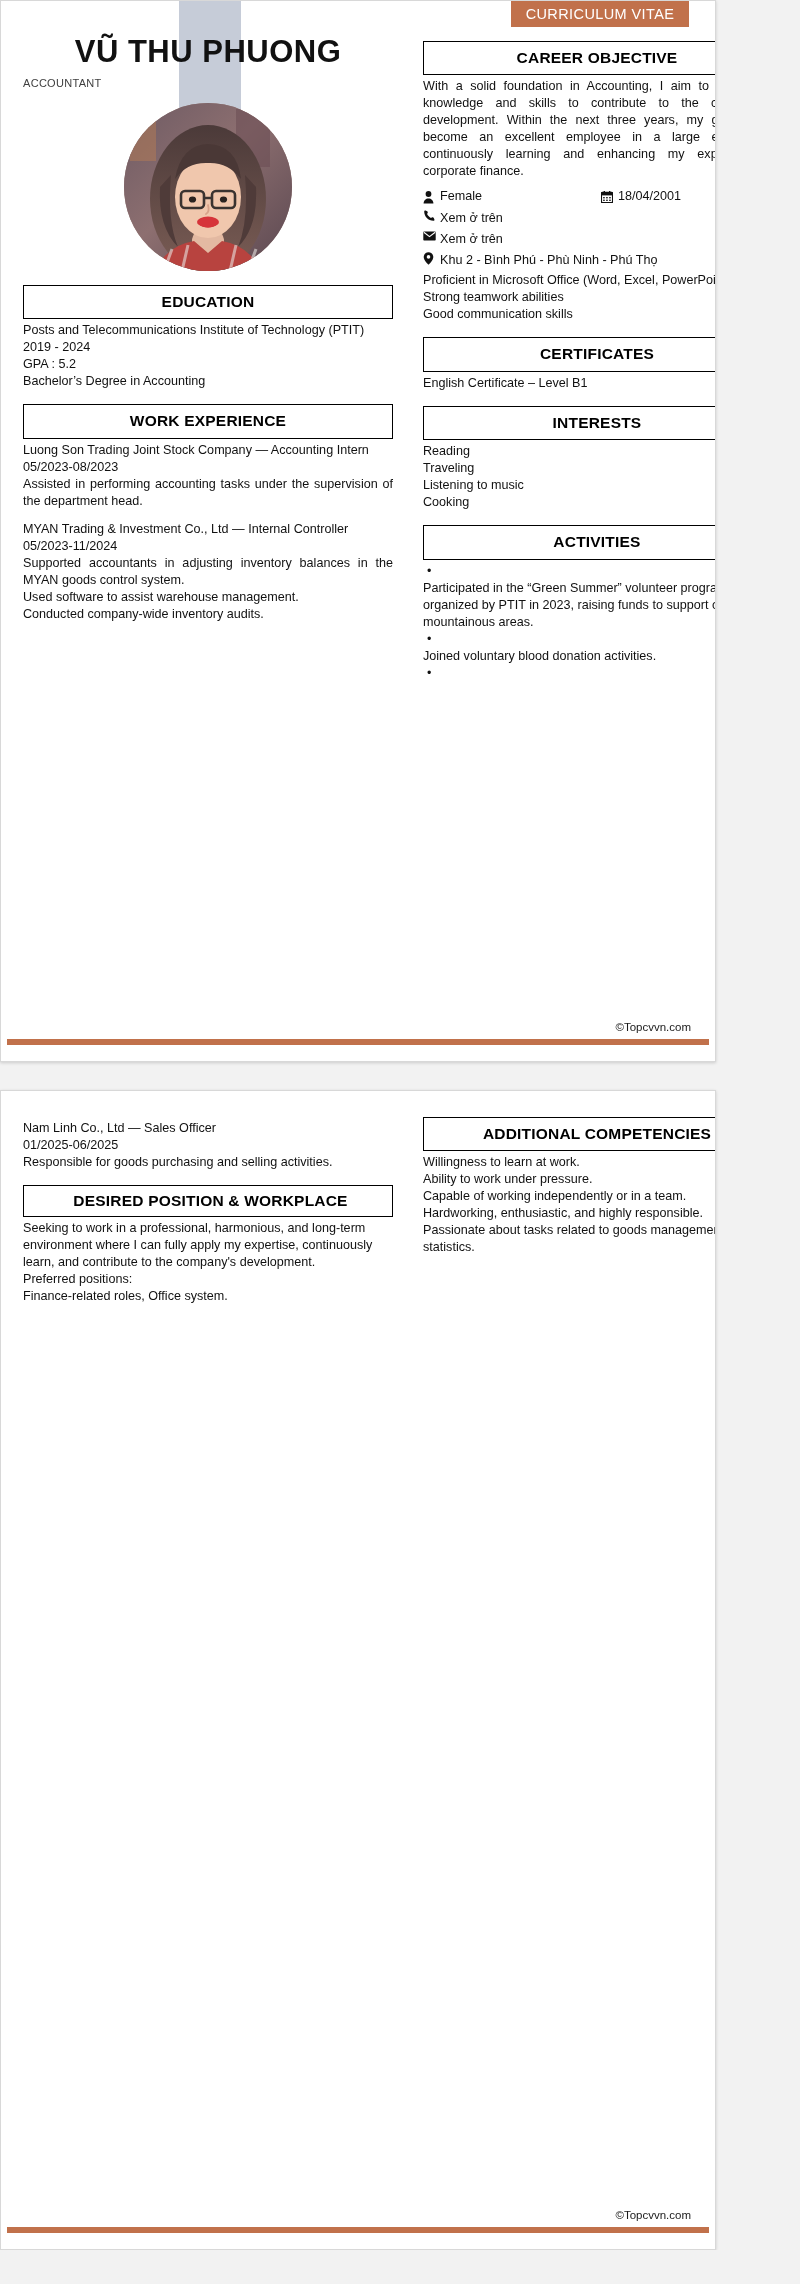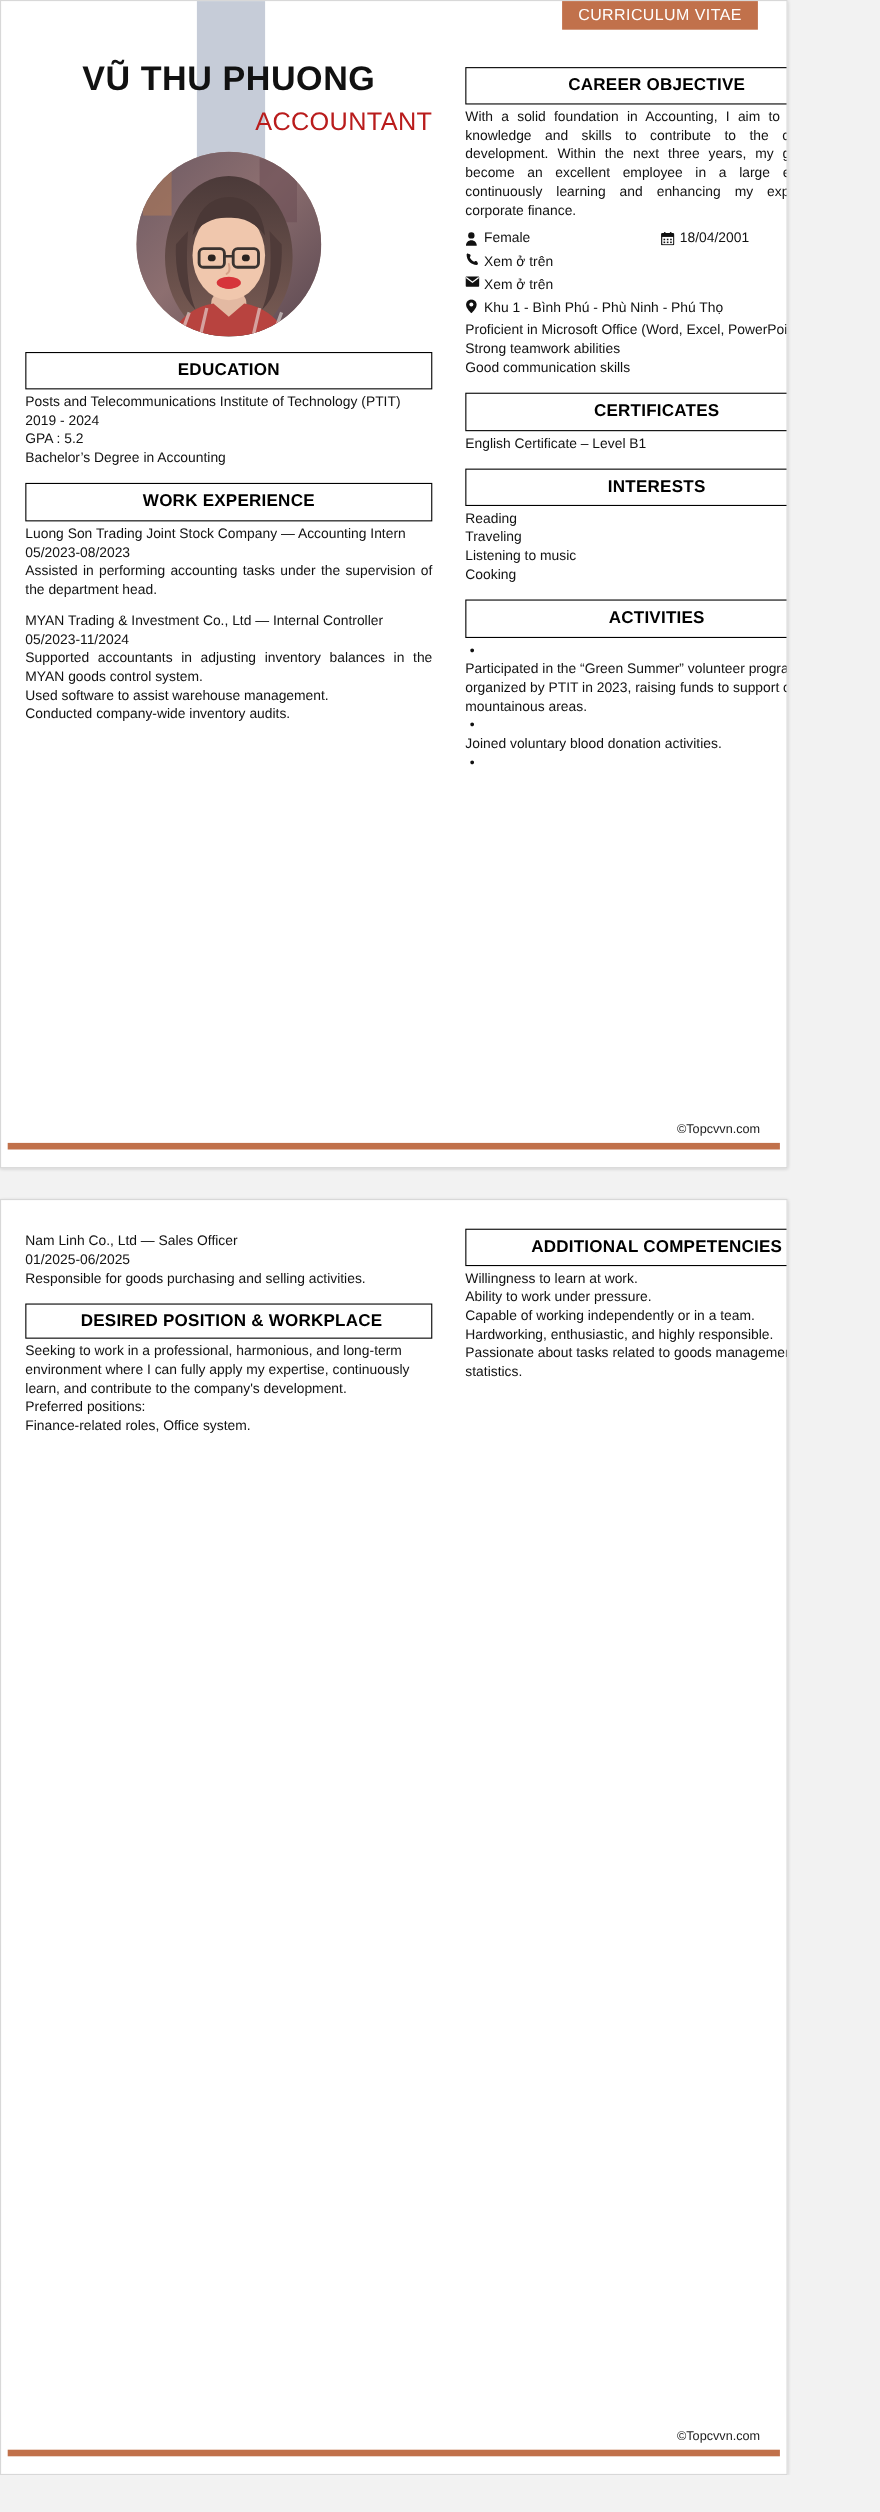--- a/index.html
+++ b/index.html
@@ -56,39 +56,39 @@
     top: 0;
     width: 62px;
     height: 166px;
     background: #c6ccd8;
   }
 
   .columns {
     position: relative;
     display: flex;
     gap: 30px;
-    padding-top: 26px;
+    padding-top: 6px;
   }
   .col-left { width: 370px; flex: 0 0 370px; position: relative; z-index: 2;}
   .col-right { width: 348px; flex: 0 0 348px; position: relative; z-index: 2;}
 
   
   .name {
     text-align: center;
     font-size: 31px;
     font-weight: bold;
     letter-spacing: 0.5px;
     color: #111111;
     margin: 28px 0 0 0;
     line-height: 1.1;
   }
   .job-title {
-    text-align: right;
-    font-size: 23px;
-    color: #b91c1c;
+    text-align: left;
+    font-size: 11px;
+    color: #404040;
     margin: 8px 0 0 0;
     letter-spacing: 0.3px;
   }
   .photo-wrap {
     display: flex;
     justify-content: center;
     margin-top: 14px;
   }
   .photo {
     width: 168px; height: 168px;
@@ -315,21 +315,21 @@
               </span>
               <span>Xem ở trên</span>
             </div>
             <div class="crow">
               <span class="ico">
                 <svg width="11" height="13" viewBox="0 0 11 13">
                     <path d="M5.5 0.3 C2.8 0.3 0.7 2.4 0.7 5 C0.7 8.4 5.5 12.8 5.5 12.8 C5.5 12.8 10.3 8.4 10.3 5 C10.3 2.4 8.2 0.3 5.5 0.3 Z" fill="#111"></path>
                     <circle cx="5.5" cy="4.9" r="1.8" fill="#fff"></circle>
                   </svg>
               </span>
-              <span>Khu 1 - Bình Phú - Phù Ninh - Phú Thọ</span>
+              <span>Khu 2 - Bình Phú - Phù Ninh - Phú Thọ</span>
             </div>
           </div>
 
           <div class="sec-body">
             <p class="line">Proficient in Microsoft Office (Word, Excel, PowerPoint)</p>
             <p class="line">Strong teamwork abilities</p>
             <p class="line">Good communication skills</p>
           </div>
 
           <div class="sec-head">CERTIFICATES</div>

